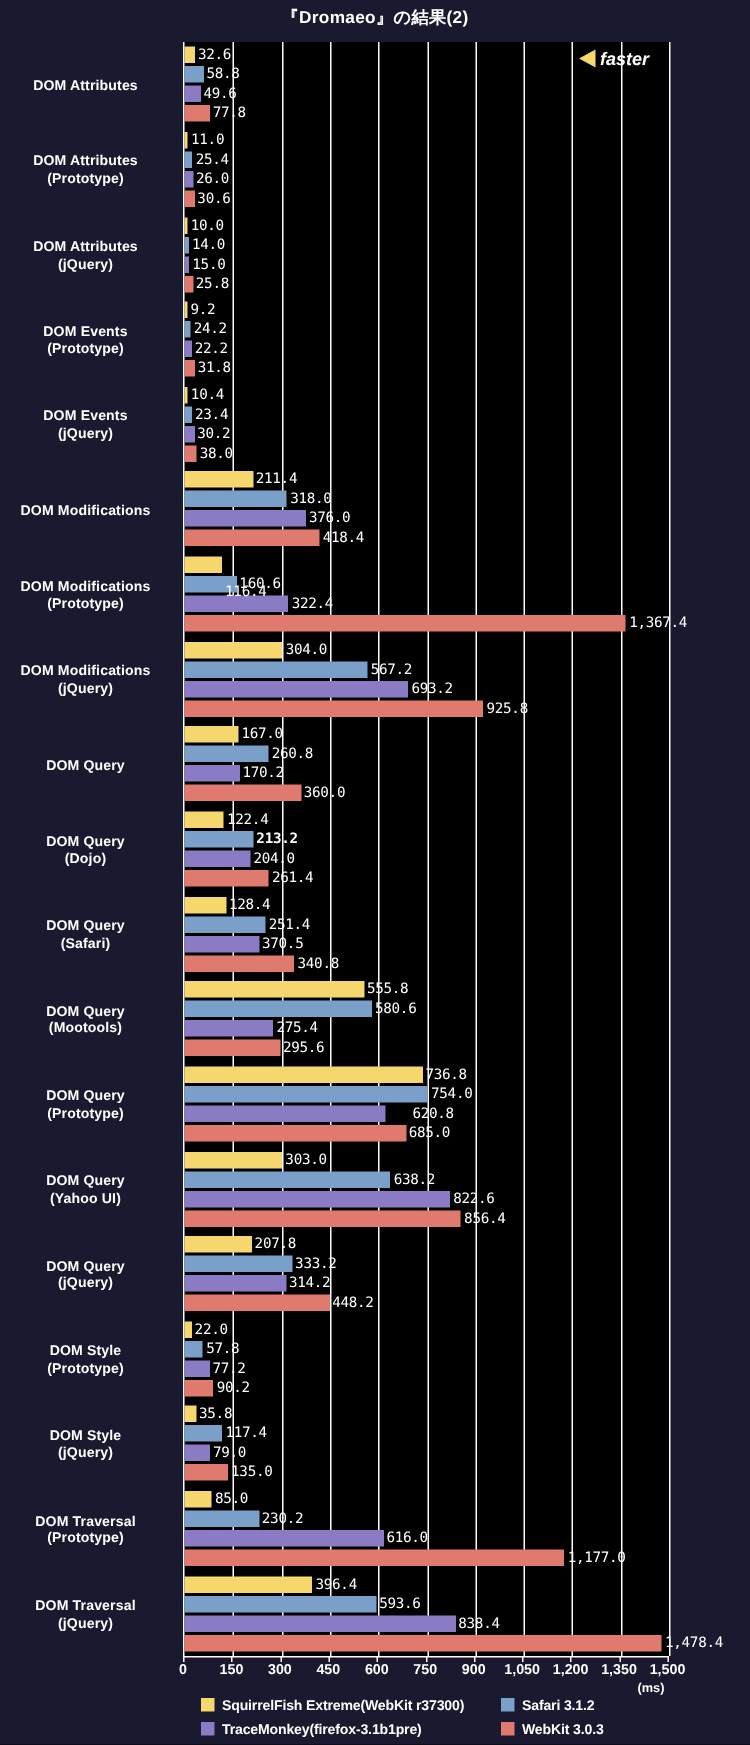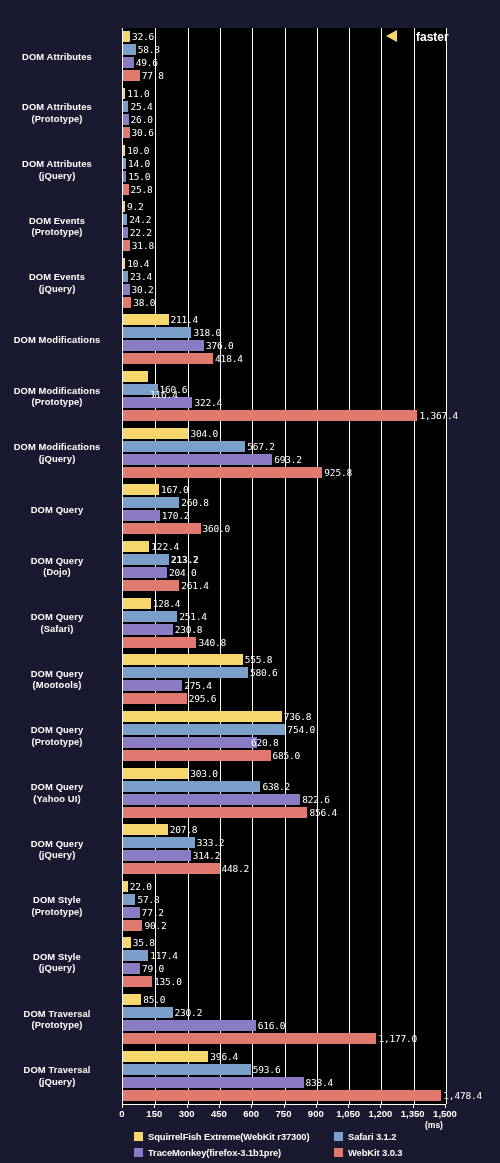--- a/index.html
+++ b/index.html
@@ -74,22 +74,23 @@
     line-height: 11.5px;
     letter-spacing: .1px;
   }
   
   #faster-annotation {
     position: absolute;
     left: 386px;
     top: 30px;
     height: 18px;
     display: flex;
-    align-items: flex-start;
-    gap: 19px;
+    align-items: center;
+    gap: 3px;
+    font-style: italic;
   }
   #faster-arrow {
     width: 0; height: 0;
     border-top: 6px solid transparent;
     border-bottom: 6px solid transparent;
     border-right: 11px solid #f5d76e;
   }
   #faster-text {
     font-size: 12px;
     font-weight: bold;
@@ -156,20 +157,21 @@
     color: #ffffff;
     white-space: nowrap;
     letter-spacing: -.1px;
   }
 </style>
 </head>
 <body>
 
 <div id="root">
 
+  <div id="chart-title">『Dromaeo』の結果(2)</div>
 
   <div id="plot-area">
       <div class="gridline" style="left: 32.3px;"></div>
       <div class="gridline" style="left: 64.6px;"></div>
       <div class="gridline" style="left: 96.9px;"></div>
       <div class="gridline" style="left: 129.2px;"></div>
       <div class="gridline" style="left: 161.5px;"></div>
       <div class="gridline" style="left: 193.8px;"></div>
       <div class="gridline" style="left: 226.1px;"></div>
       <div class="gridline" style="left: 258.4px;"></div>
@@ -352,37 +354,37 @@
     <div class="bar-label" style="top: 541px; left: 151.357px;">122.4</div>
     <div class="bar-label" style="top: 554px; left: 170.909px; font-weight: bold;">213.2</div>
     <div class="bar-label" style="top: 567px; left: 168.928px;">204.0</div>
     <div class="bar-label" style="top: 580px; left: 181.288px;">261.4</div>
     <div class="cat-label" style="top: 554.5px;">
       <div>DOM Query</div>
       <div>(Dojo)</div>
     </div>
     <div class="bar-label" style="top: 597.632px; left: 152.649px;">128.4</div>
     <div class="bar-label" style="top: 610.632px; left: 179.135px;">251.4</div>
-    <div class="bar-label" style="top: 623.632px; left: 174.699px;">230.8</div>
+    <div class="bar-label" style="top: 623.632px; left: 174.699px;">370.5</div>
     <div class="bar-label" style="top: 636.632px; left: 198.386px;">340.8</div>
     <div class="cat-label" style="top: 611.132px;">
       <div>DOM Query</div>
       <div>(Safari)</div>
     </div>
     <div class="bar-label" style="top: 654.263px; left: 244.682px;">555.8</div>
     <div class="bar-label" style="top: 667.263px; left: 250.023px;">580.6</div>
     <div class="bar-label" style="top: 680.263px; left: 184.303px;">275.4</div>
     <div class="bar-label" style="top: 693.263px; left: 188.653px;">295.6</div>
     <div class="cat-label" style="top: 667.763px;">
       <div>DOM Query</div>
       <div>(Mootools)</div>
     </div>
     <div class="bar-label" style="top: 710.895px; left: 283.658px;">736.8</div>
     <div class="bar-label" style="top: 723.895px; left: 287.361px;">754.0</div>
-    <div class="bar-label" style="top: 736.895px; left: 251px;">620.8</div>
+    <div class="bar-label" style="top: 736.895px; left: 275px;">620.8</div>
     <div class="bar-label" style="top: 749.895px; left: 272.503px;">685.0</div>
     <div class="cat-label" style="top: 724.395px;">
       <div>DOM Query</div>
       <div>(Prototype)</div>
     </div>
     <div class="bar-label" style="top: 767.526px; left: 190.246px;">303.0</div>
     <div class="bar-label" style="top: 780.526px; left: 262.426px;">638.2</div>
     <div class="bar-label" style="top: 793.526px; left: 302.133px;">822.6</div>
     <div class="bar-label" style="top: 806.526px; left: 309.411px;">856.4</div>
     <div class="cat-label" style="top: 781.026px;">

